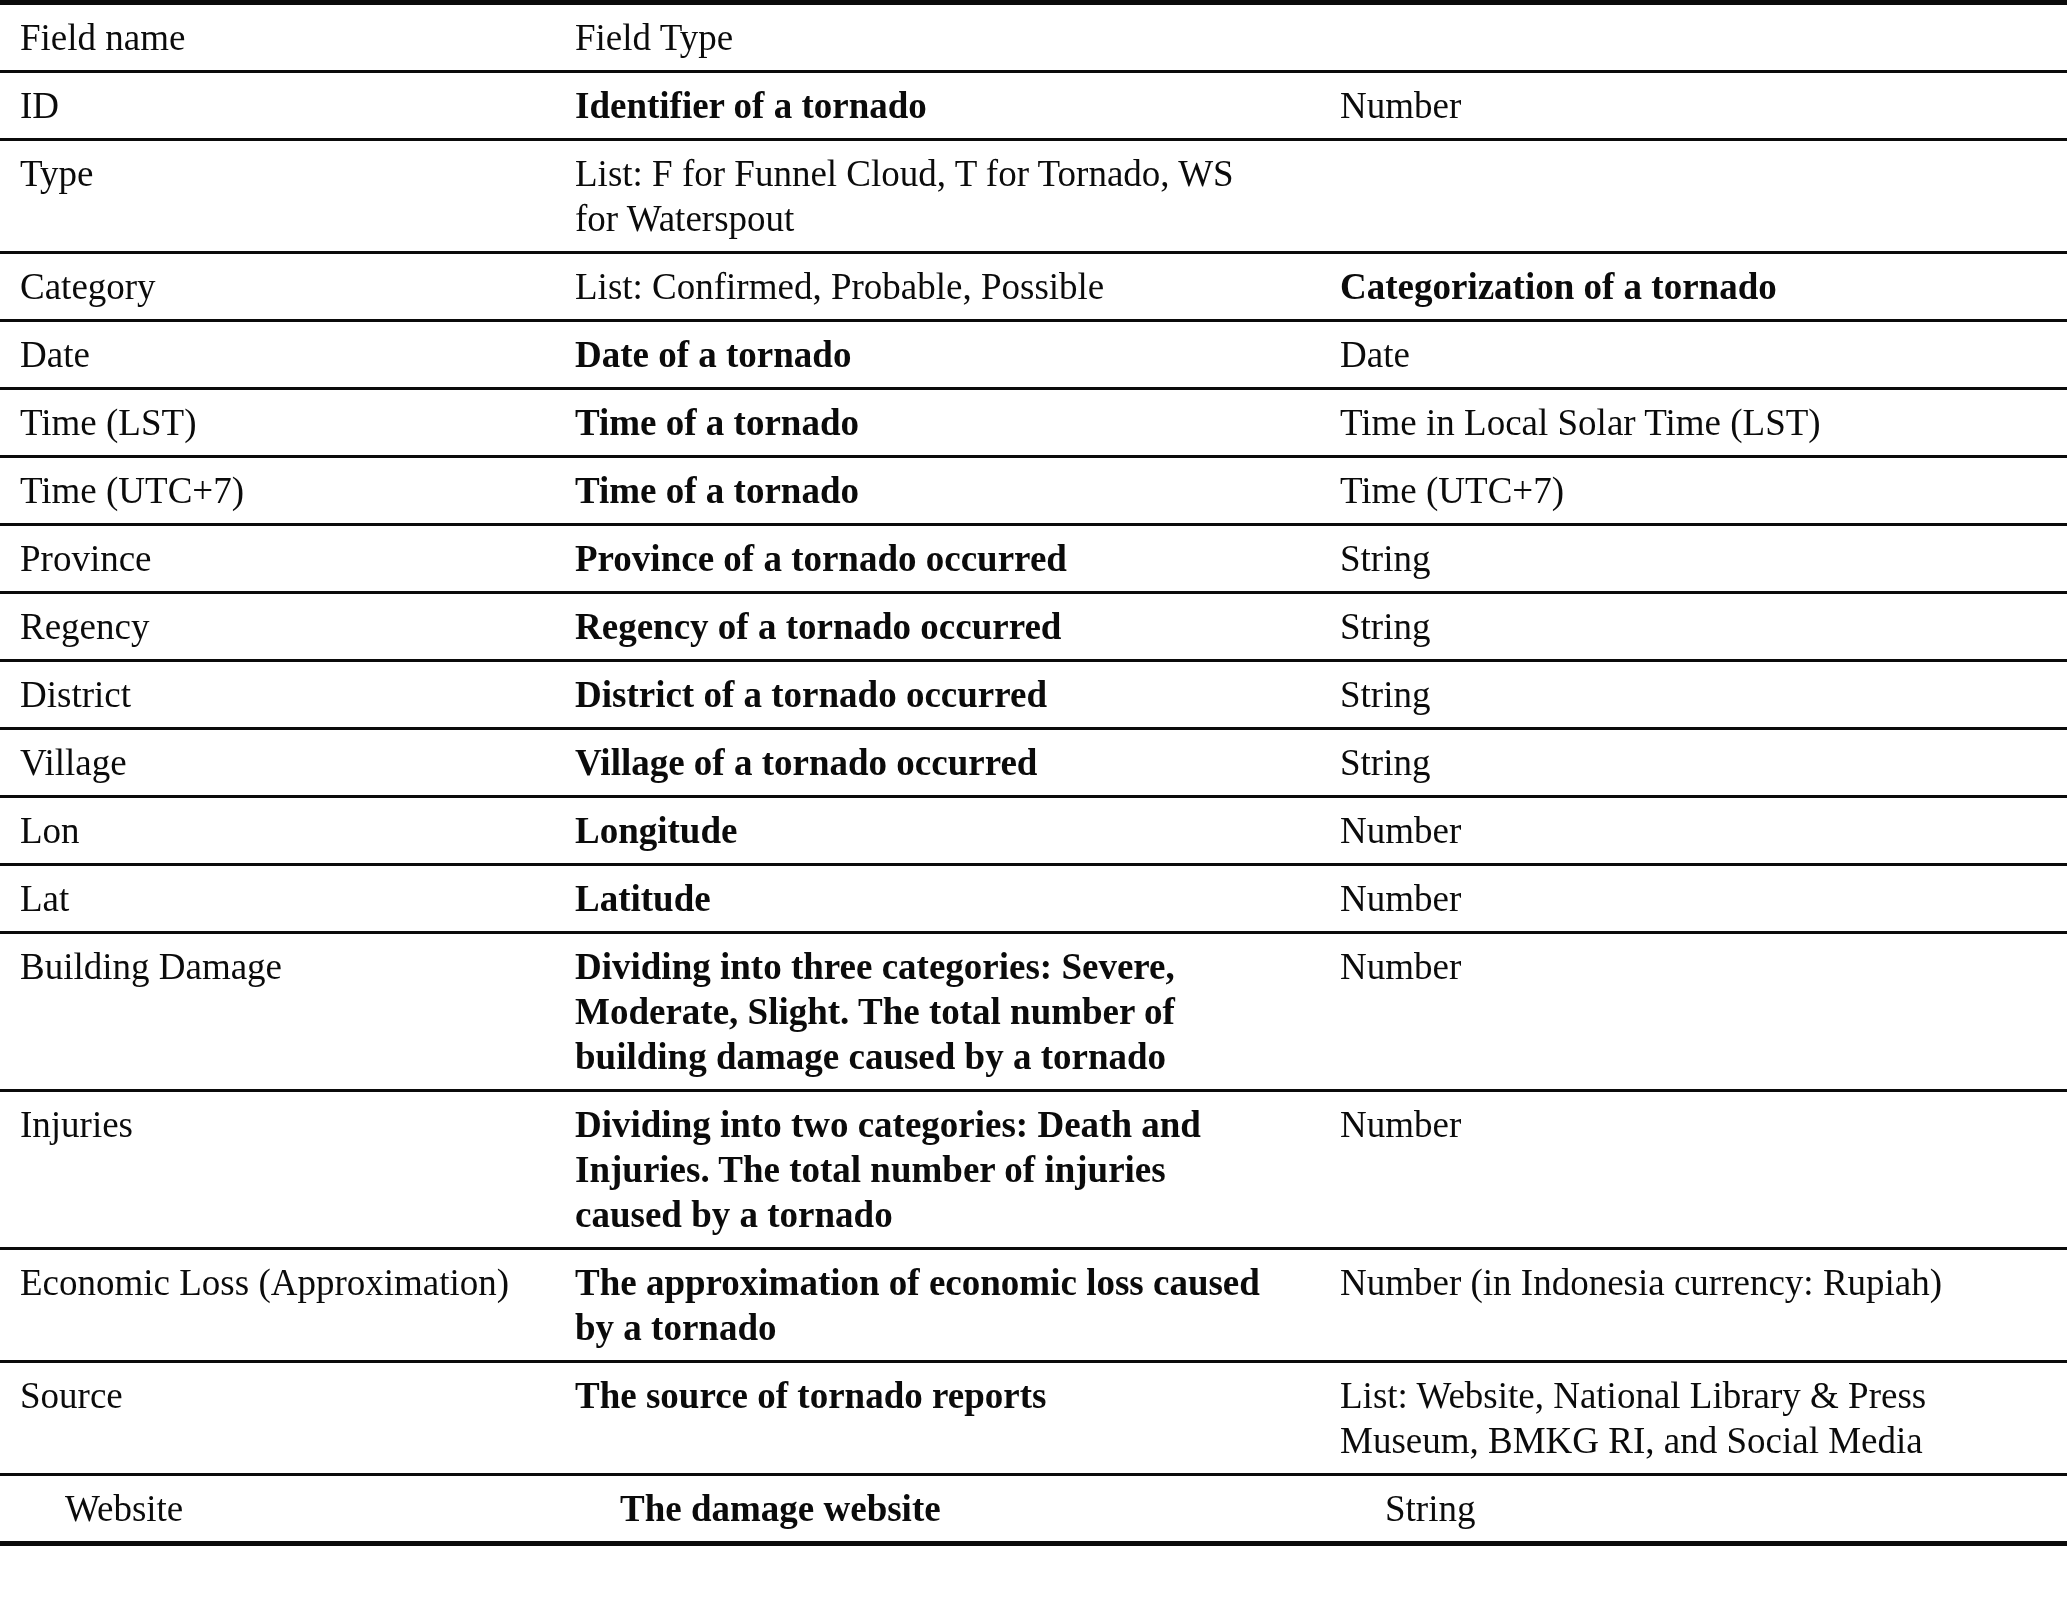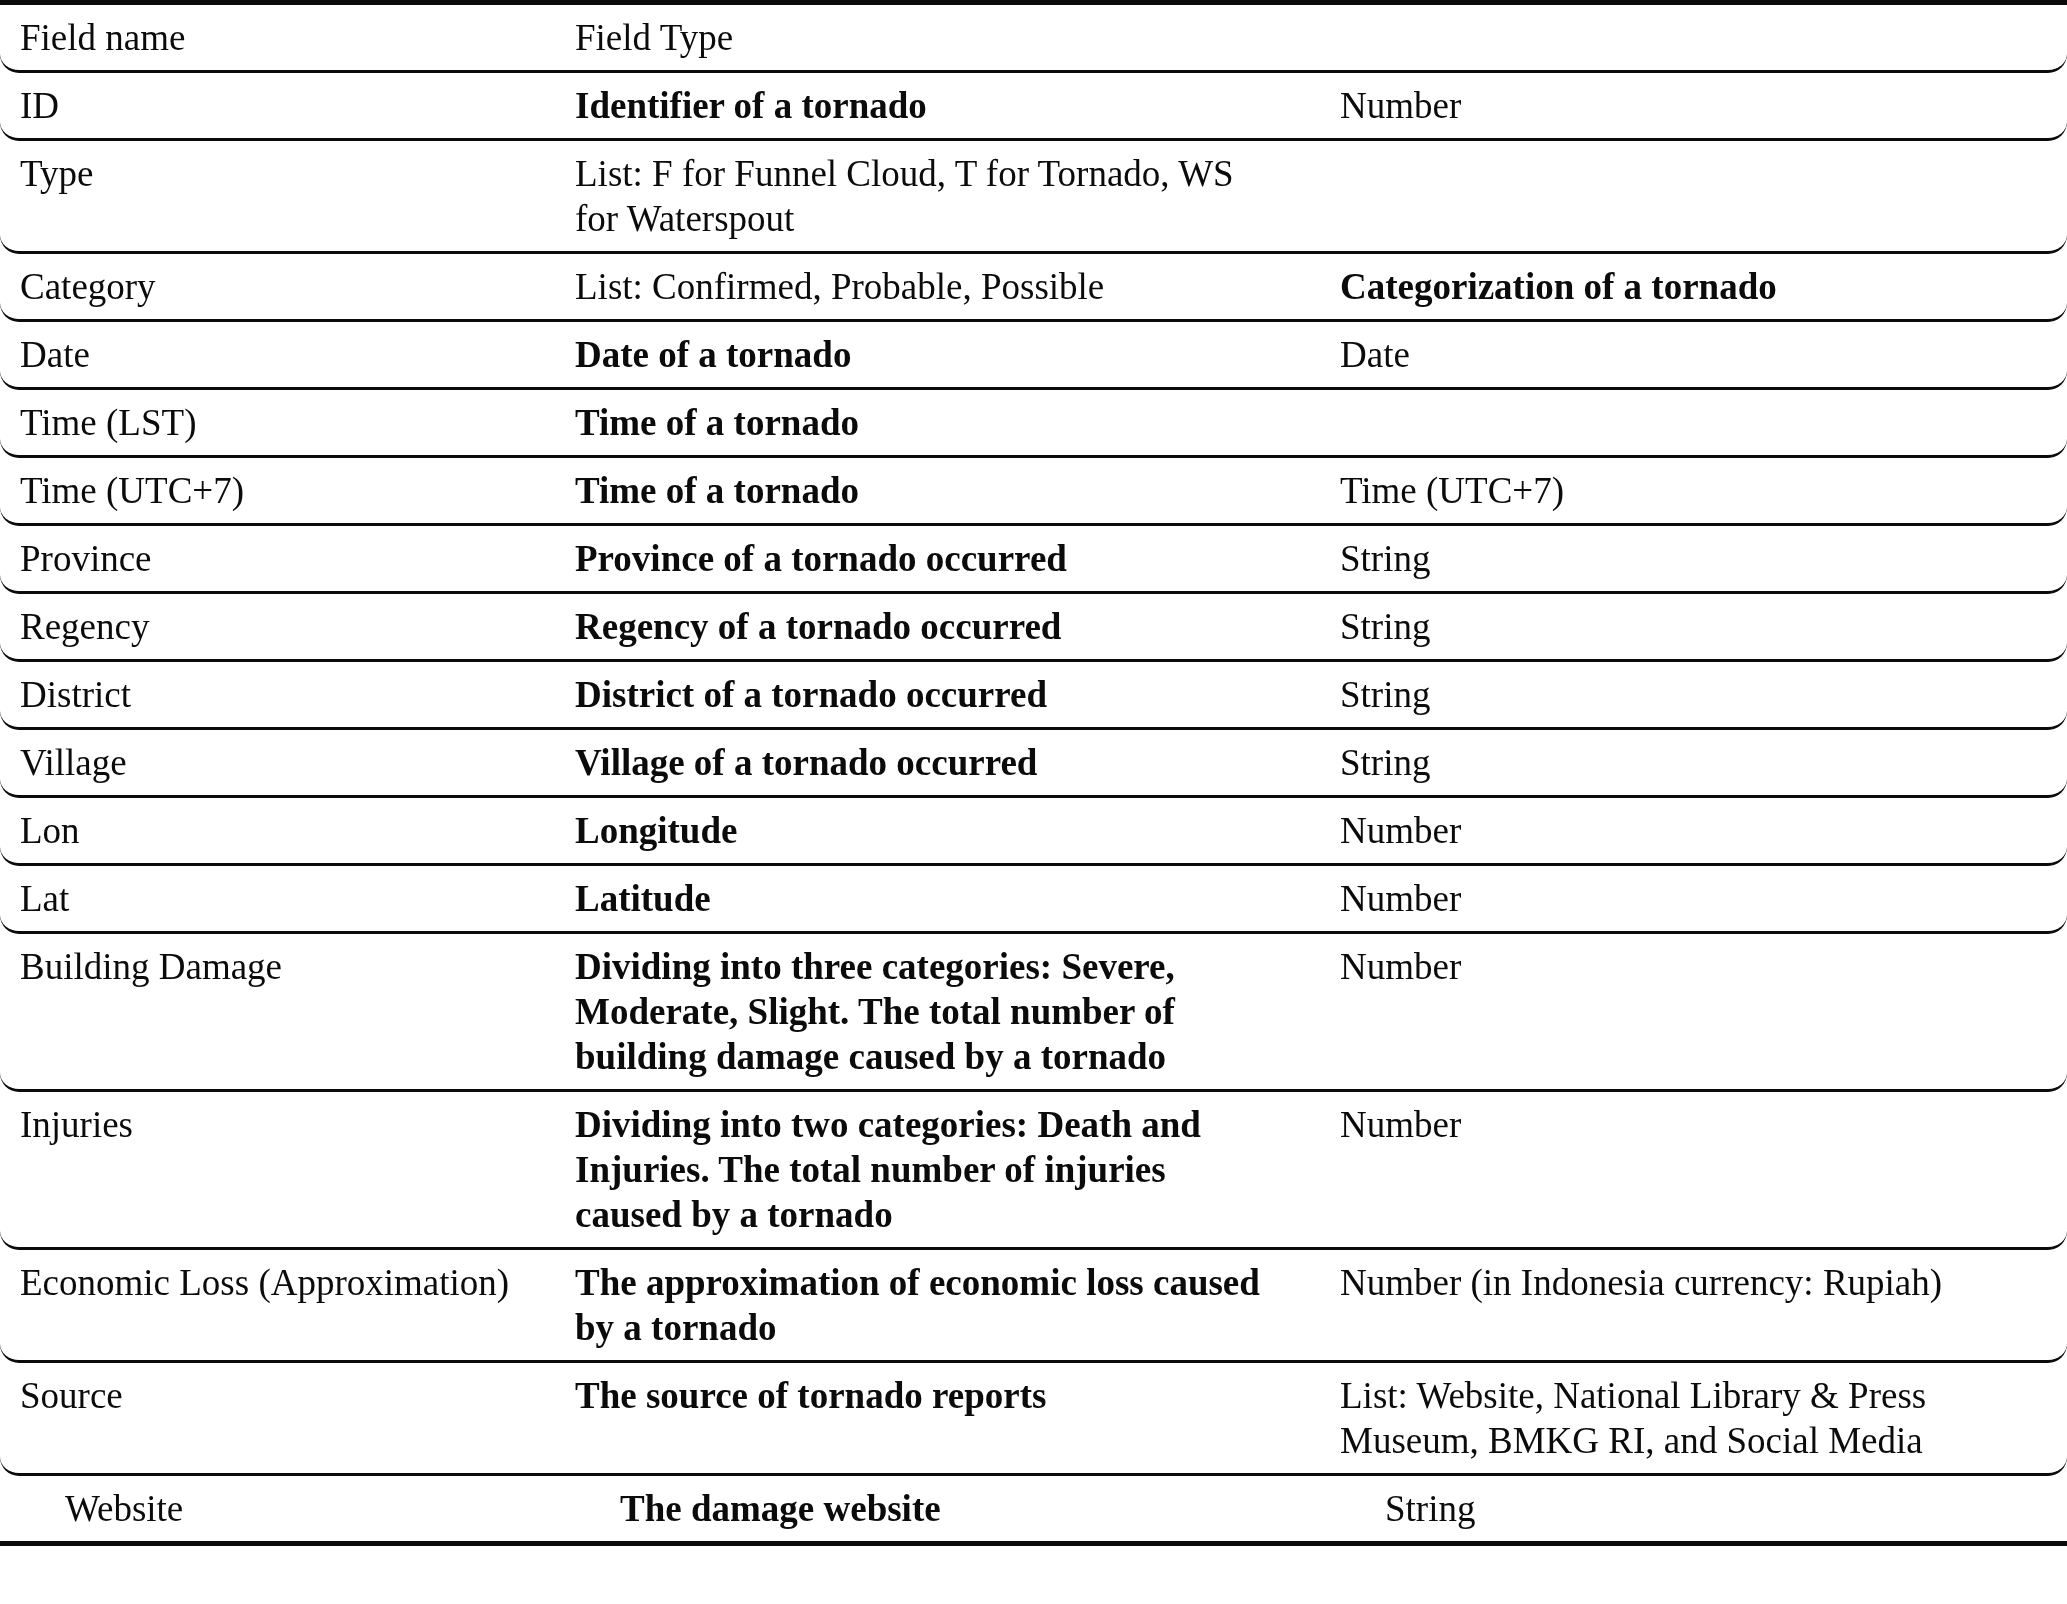--- a/index.html
+++ b/index.html
@@ -17,21 +17,20 @@
   .ftable {
     width: 2067px;
     border-top: 5px solid #0b0b0b;
     border-bottom: 5px solid #0b0b0b;
   }
   .trow {
     display: grid;
     grid-template-columns: 555px 765px 747px;
     border-bottom: 3px solid #0b0b0b;
     align-items: start;
-    border-radius: 19px;
   }
   .trow:last-child { border-bottom: none; padding-left: 45px; }
   .cell {
     padding-top: 10px;
     padding-bottom: 10px;
     line-height: 45px;
     vertical-align: top;
   }
   .c1 { padding-left: 20px; padding-right: 10px; }
   .c2 { padding-left: 20px; padding-right: 40px; font-weight: bold; }
@@ -63,20 +62,21 @@
           <div class="cell c2">Categorization of a tornado</div>
         </div>
         <div class="trow">
           <div class="cell c1">Date</div>
           <div class="cell c2">Date of a tornado</div>
           <div class="cell c3">Date</div>
         </div>
         <div class="trow">
           <div class="cell c1">Time (LST)</div>
           <div class="cell c2">Time of a tornado</div>
+          <div class="cell c3">Time in Local Solar Time (LST)</div>
         </div>
         <div class="trow">
           <div class="cell c1">Time (UTC+7)</div>
           <div class="cell c2">Time of a tornado</div>
           <div class="cell c3">Time (UTC+7)</div>
         </div>
         <div class="trow">
           <div class="cell c1">Province</div>
           <div class="cell c2">Province of a tornado occurred</div>
           <div class="cell c3">String</div>

